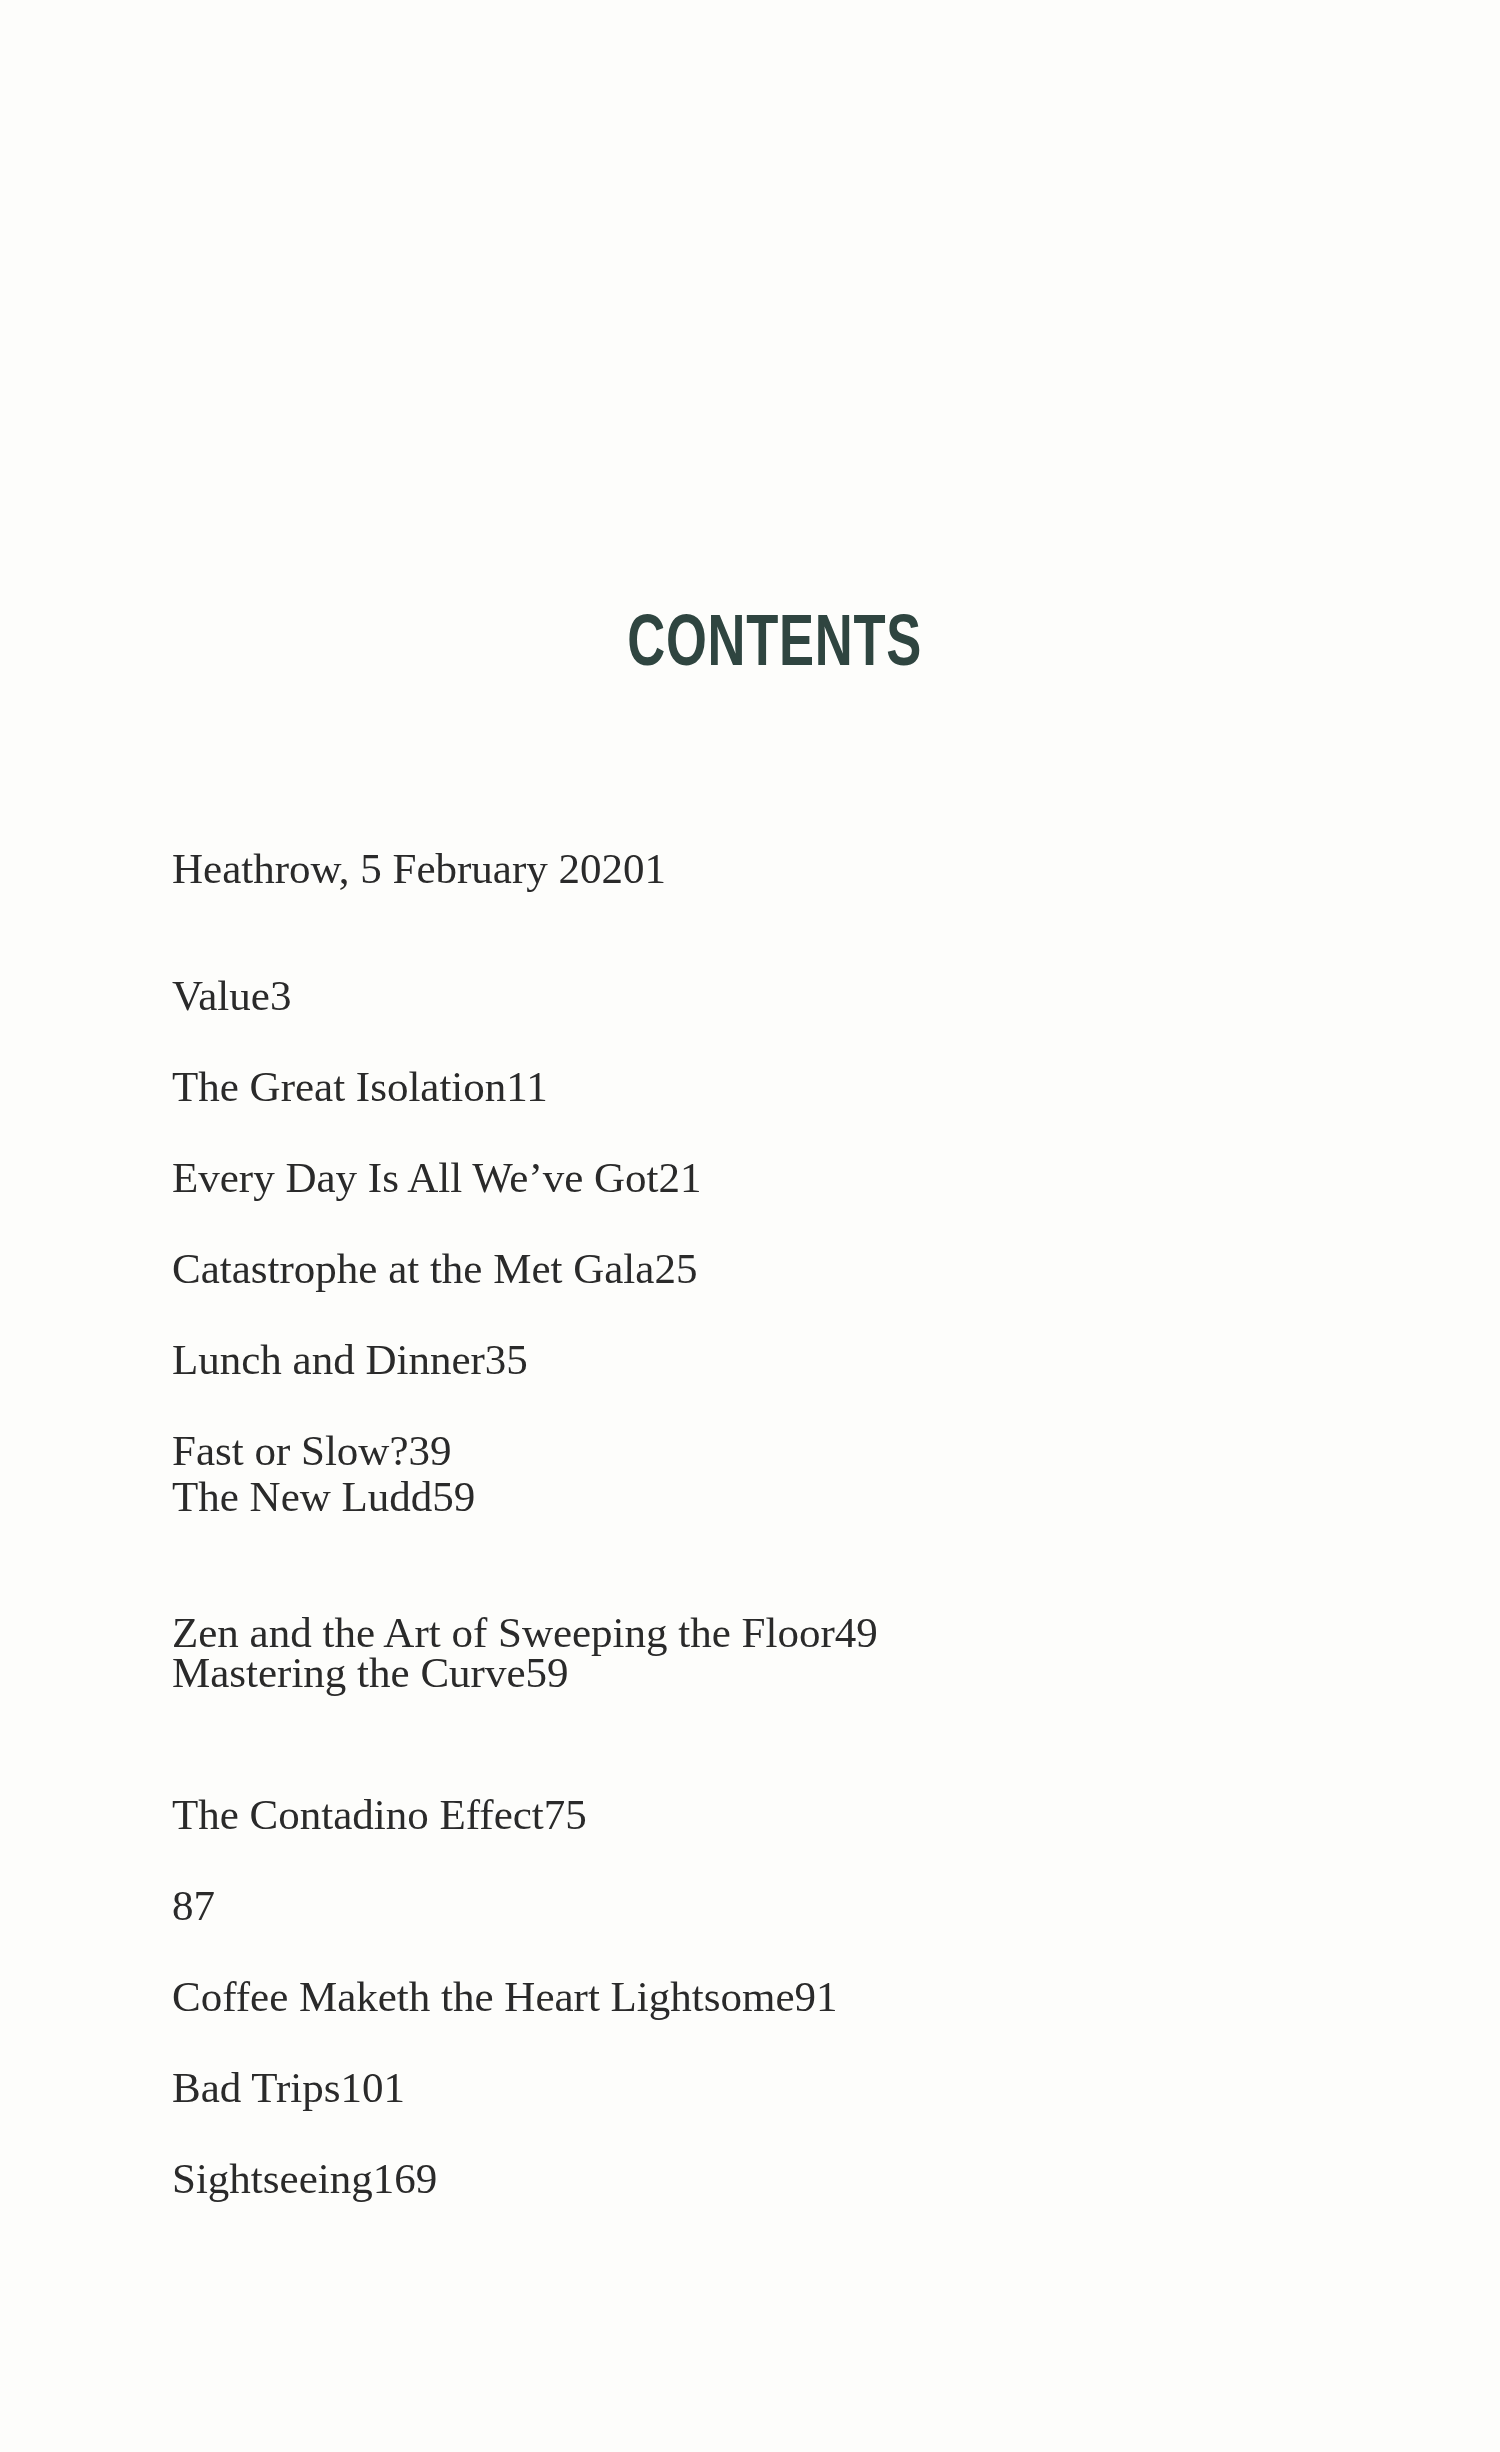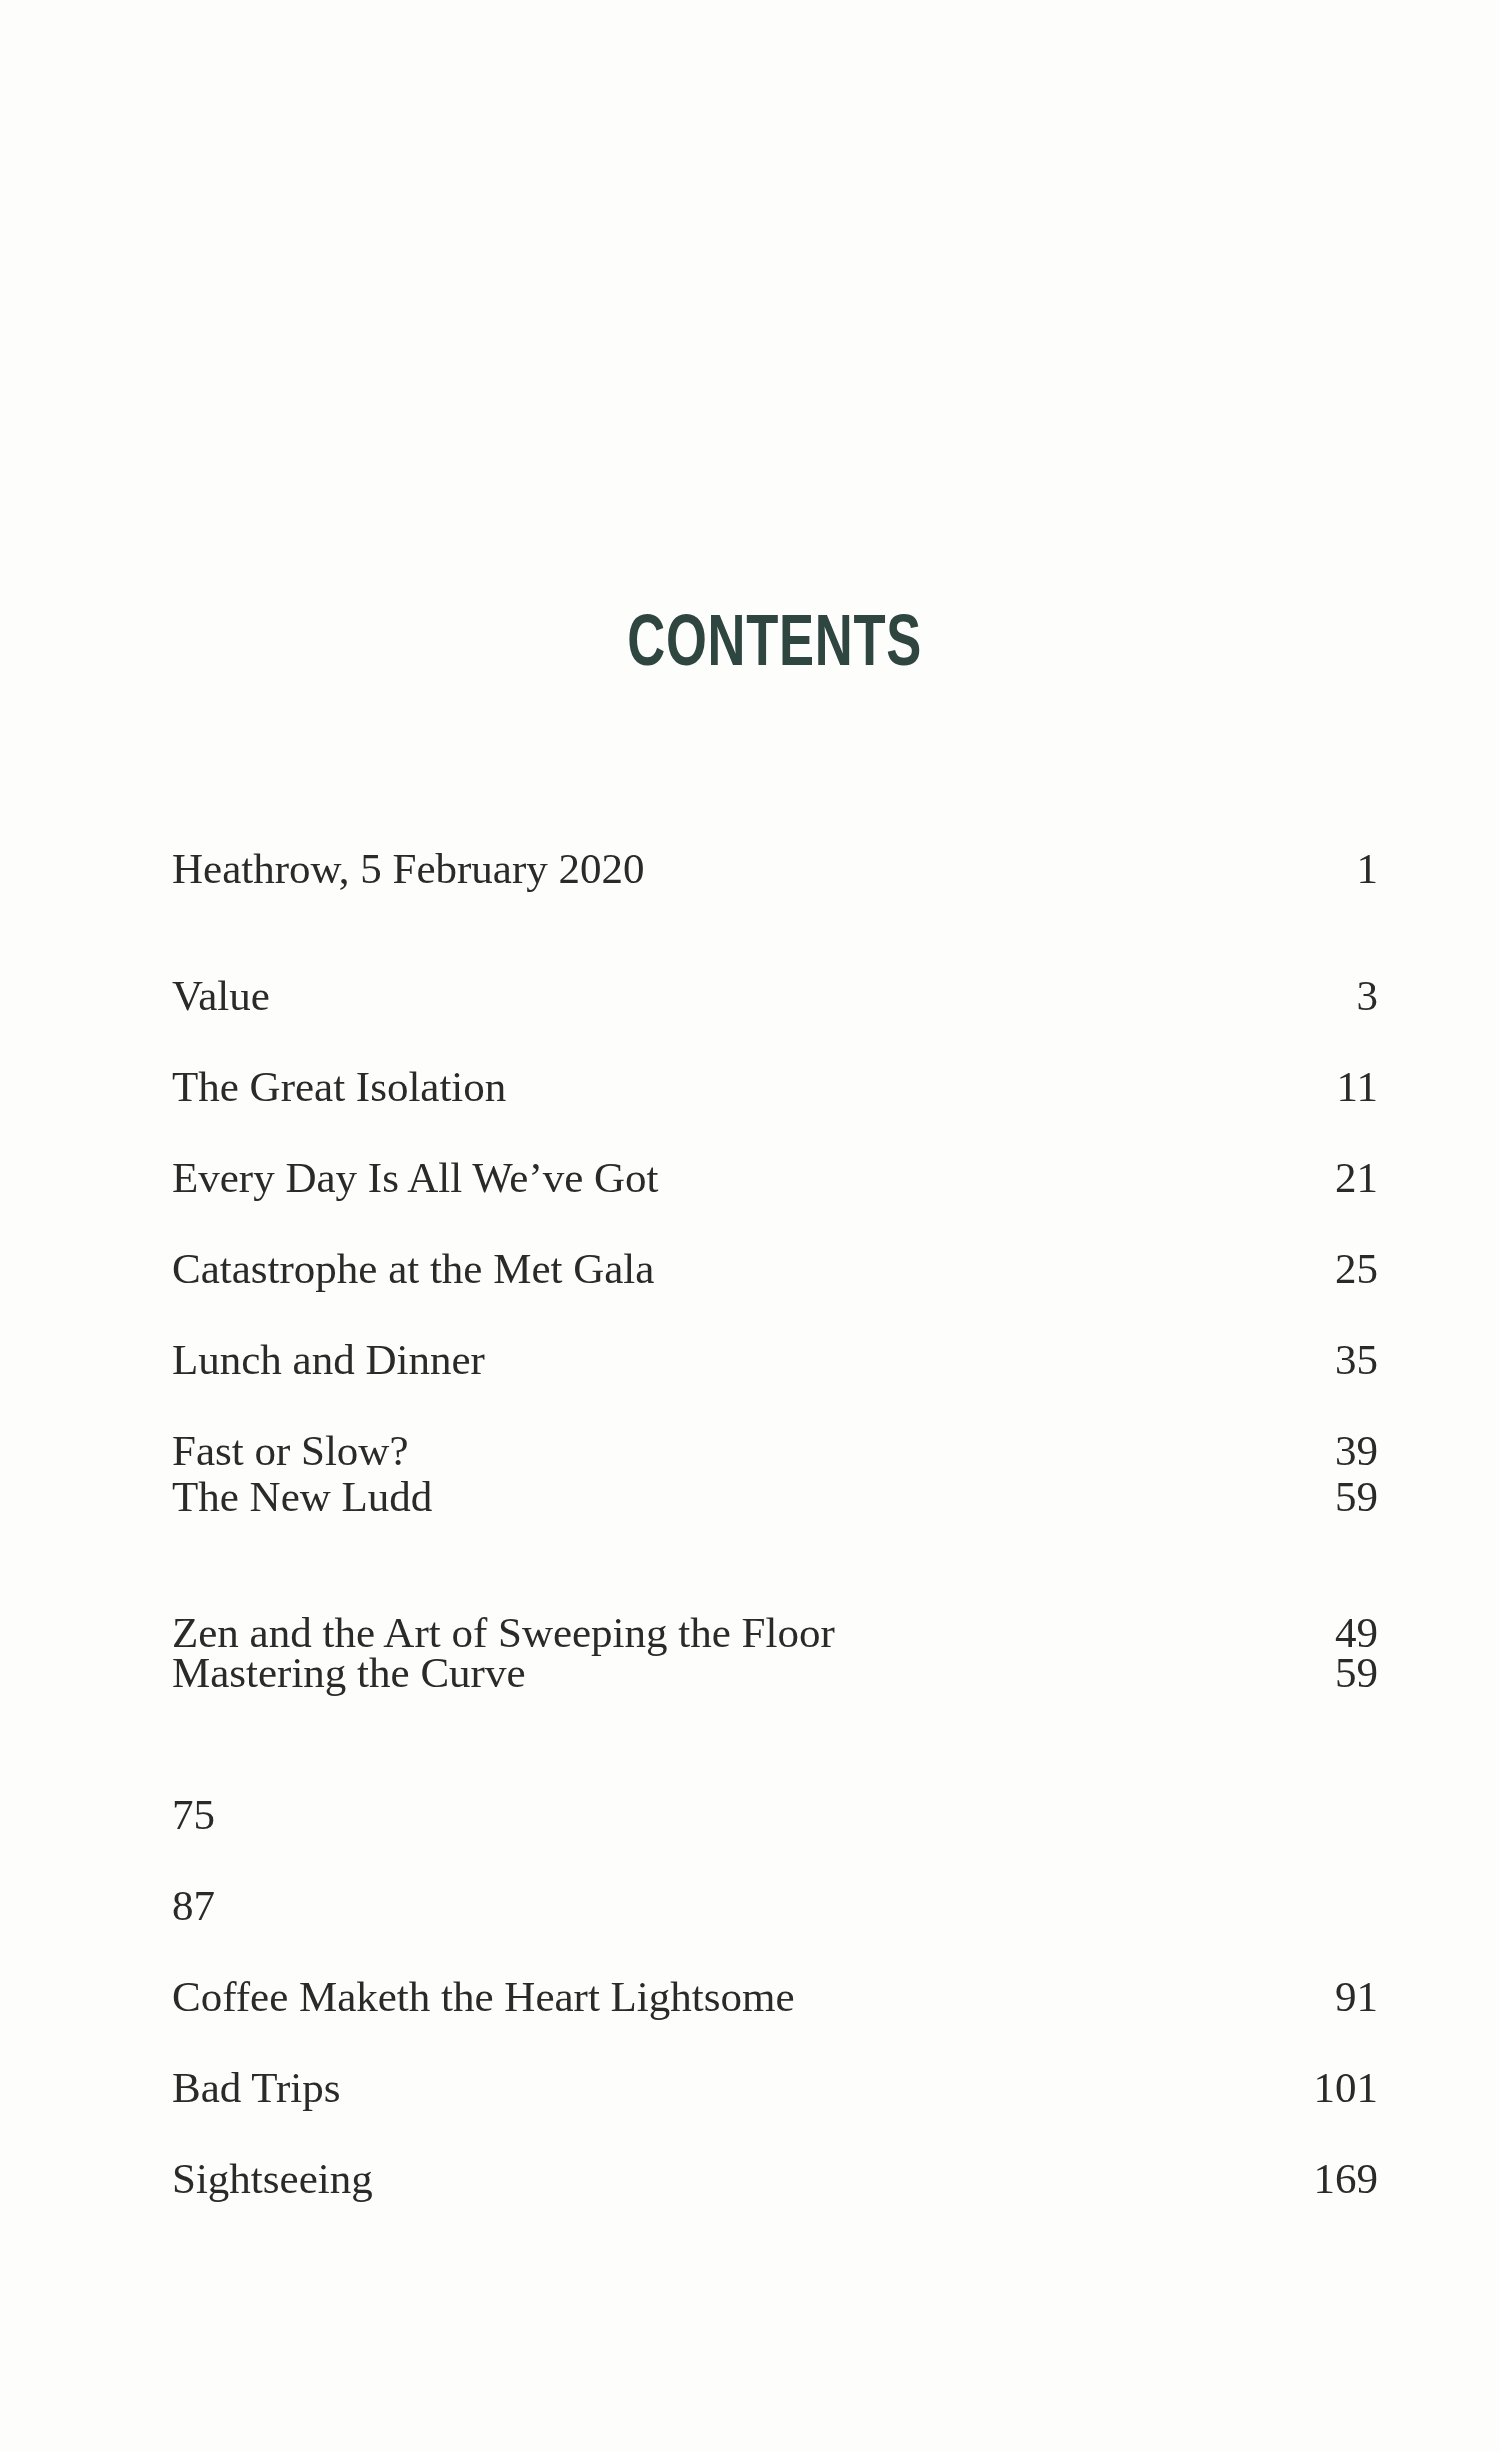--- a/index.html
+++ b/index.html
@@ -30,21 +30,21 @@
     width: 1206px;
     top: 0;
   }
   .row {
     position: absolute;
     left: 0; width: 1206px;
     height: 55px;
     font-size: 43px;
     line-height: 55px;
     display: flex;
-    justify-content: space-between;
+    justify-content: flex-start;
   }
   .row .label { white-space: nowrap; }
   .row .page { text-align: right; }
 </style>
 </head>
 <body>
 
 <div class="title">CONTENTS</div>
 
 <div class="toc">
@@ -82,20 +82,21 @@
   </div>
   <div class="row" style="top:1605px">
     <span class="label">Zen and the Art of Sweeping the Floor</span>
     <span class="page">49</span>
   </div>
   <div class="row" style="top:1645px">
     <span class="label">Mastering the Curve</span>
     <span class="page">59</span>
   </div>
   <div class="row" style="top:1787px">
+    <span class="label">The Contadino Effect</span>
     <span class="page">75</span>
   </div>
   <div class="row" style="top:1878px">
     <span class="page">87</span>
   </div>
   <div class="row" style="top:1969px">
     <span class="label">Coffee Maketh the Heart Lightsome</span>
     <span class="page">91</span>
   </div>
   <div class="row" style="top:2060px">

